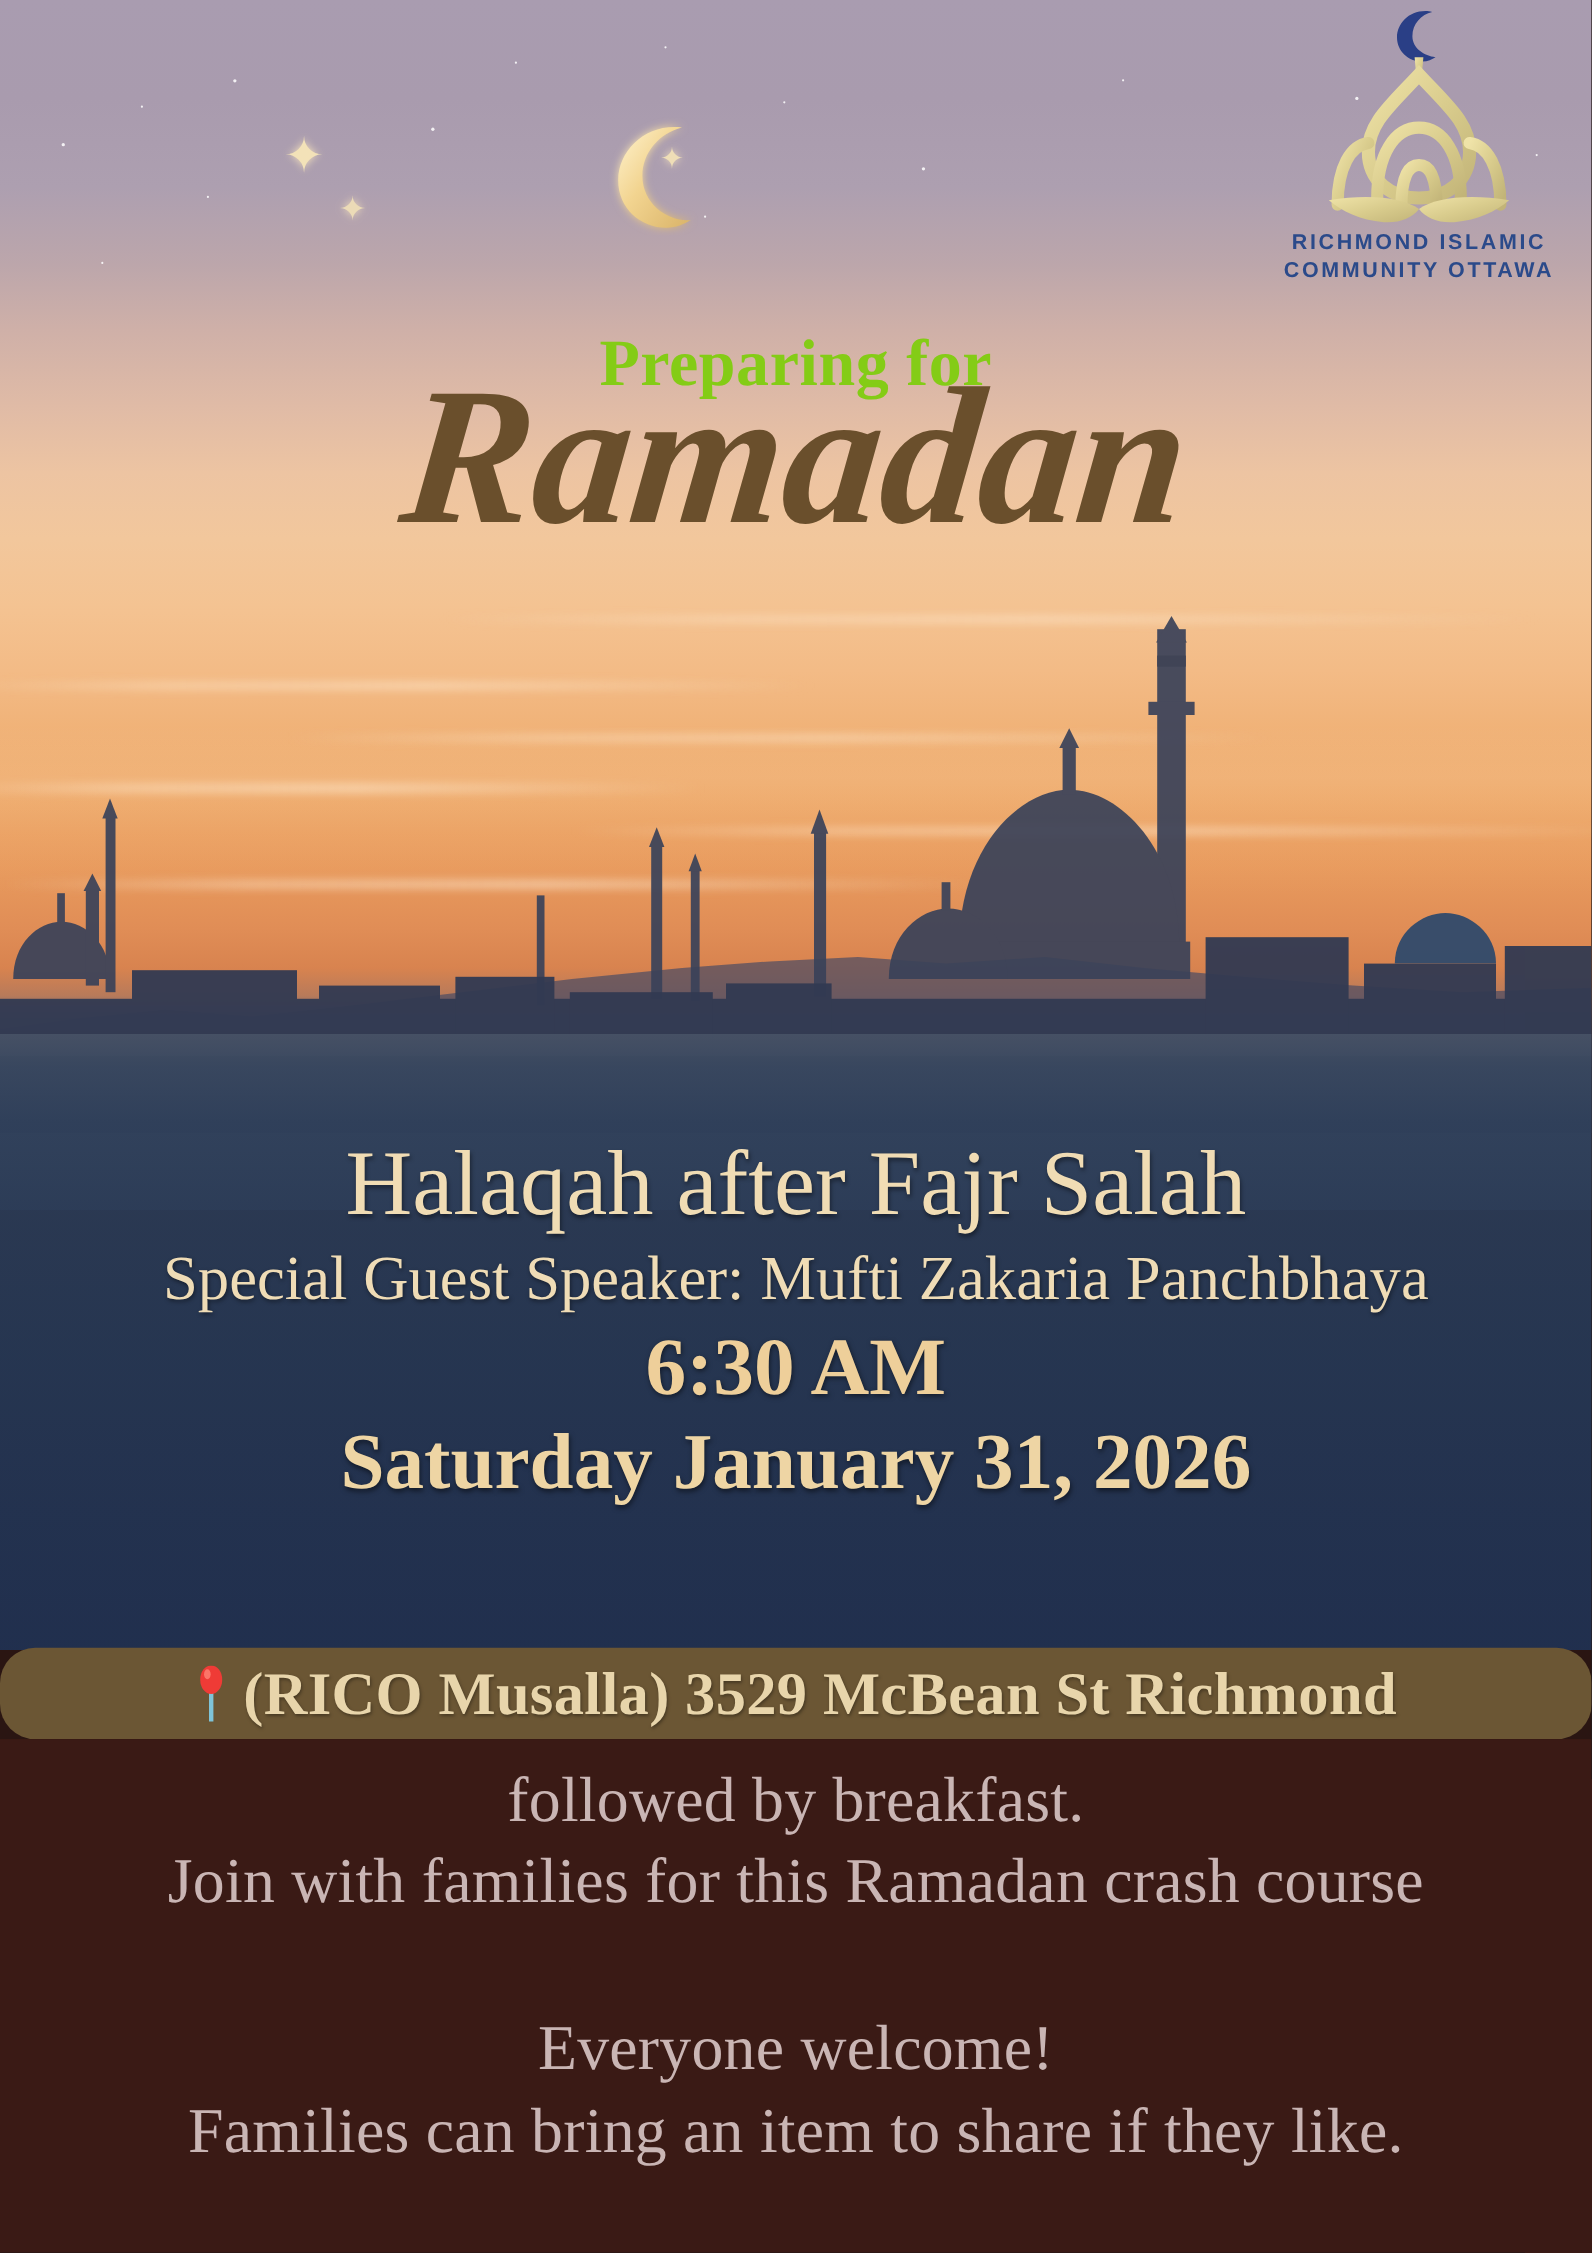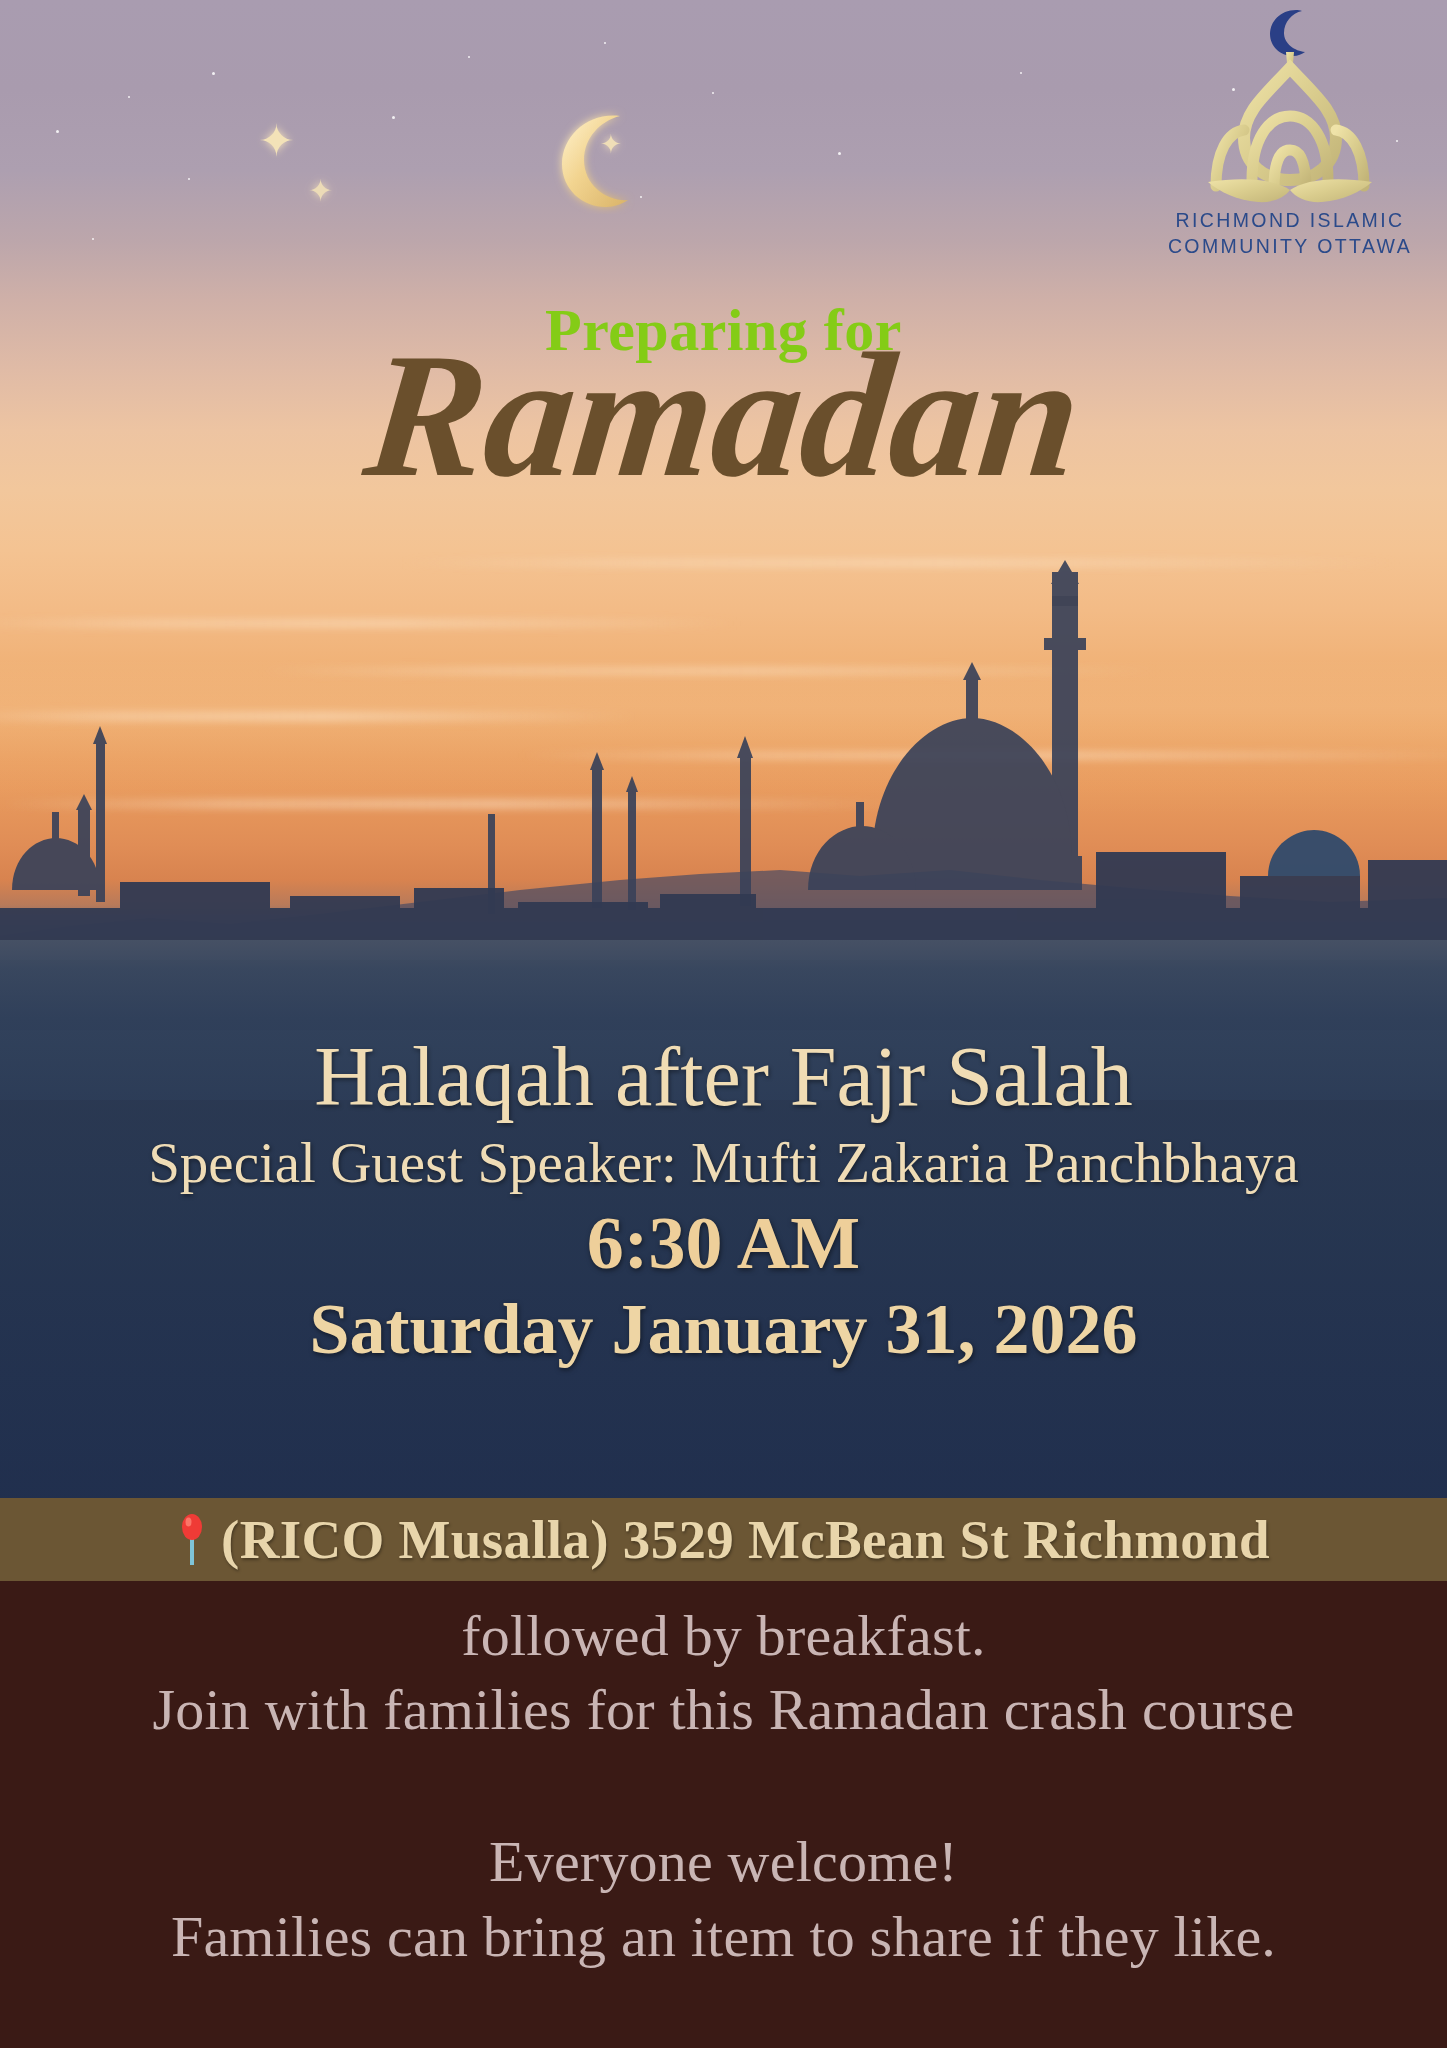--- a/index.html
+++ b/index.html
@@ -129,21 +129,21 @@
   .logo {
     position: absolute;
     right: 22px; top: 4px;
     width: 270px;
     text-align: center;
     pointer-events: none;
   }
   .logo-mark { width: 220px; height: 210px; margin: 0 auto; display: block; }
   .logo-text {
     font-family: "Liberation Sans", sans-serif;
-    font-weight: normal;
+    font-weight: bold;
     font-size: 19.5px;
     letter-spacing: 2.4px;
     color: #2b4a8a;
     line-height: 1.33;
     margin-top: -6px;
   }
 
   
   .title-block {
     position: absolute;
@@ -216,20 +216,21 @@
   .location-bar {
     position: absolute;
     left: 0; top: 1498px;
     width: 1447px;
     height: 83px;
     background: #6b5634;
     display: flex;
     align-items: center;
     justify-content: center;
     gap: 14px;
+    border-radius: 32px;
   }
   .pin-icon { width: 30px; height: 52px; display: block; }
   .location-text {
     font-family: "Liberation Serif", serif;
     font-weight: bold;
     font-size: 55px;
     color: #e8d5ab;
     letter-spacing: 0.3px;
     text-shadow: 1px 2px 3px rgba(0,0,0,0.35);
   }

